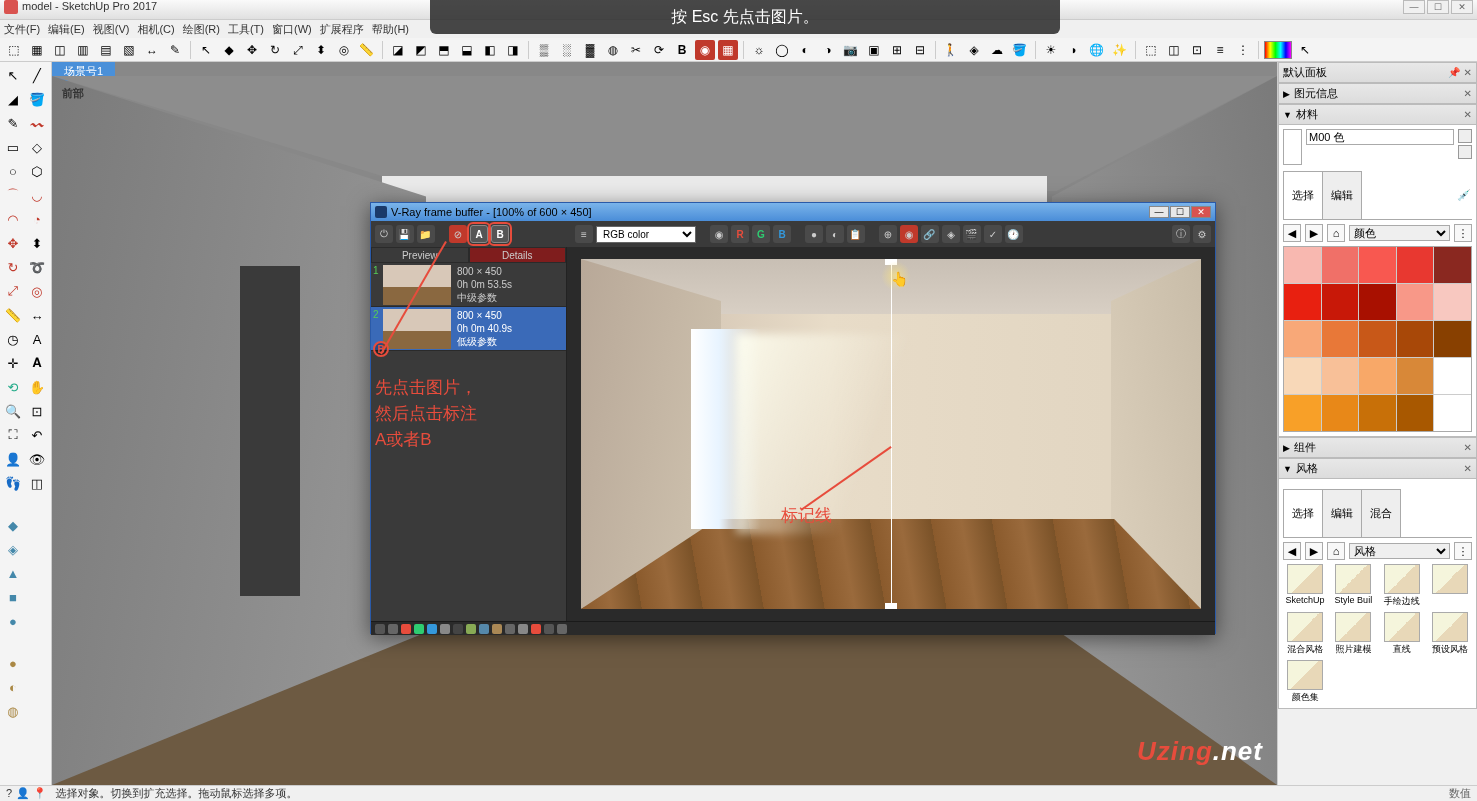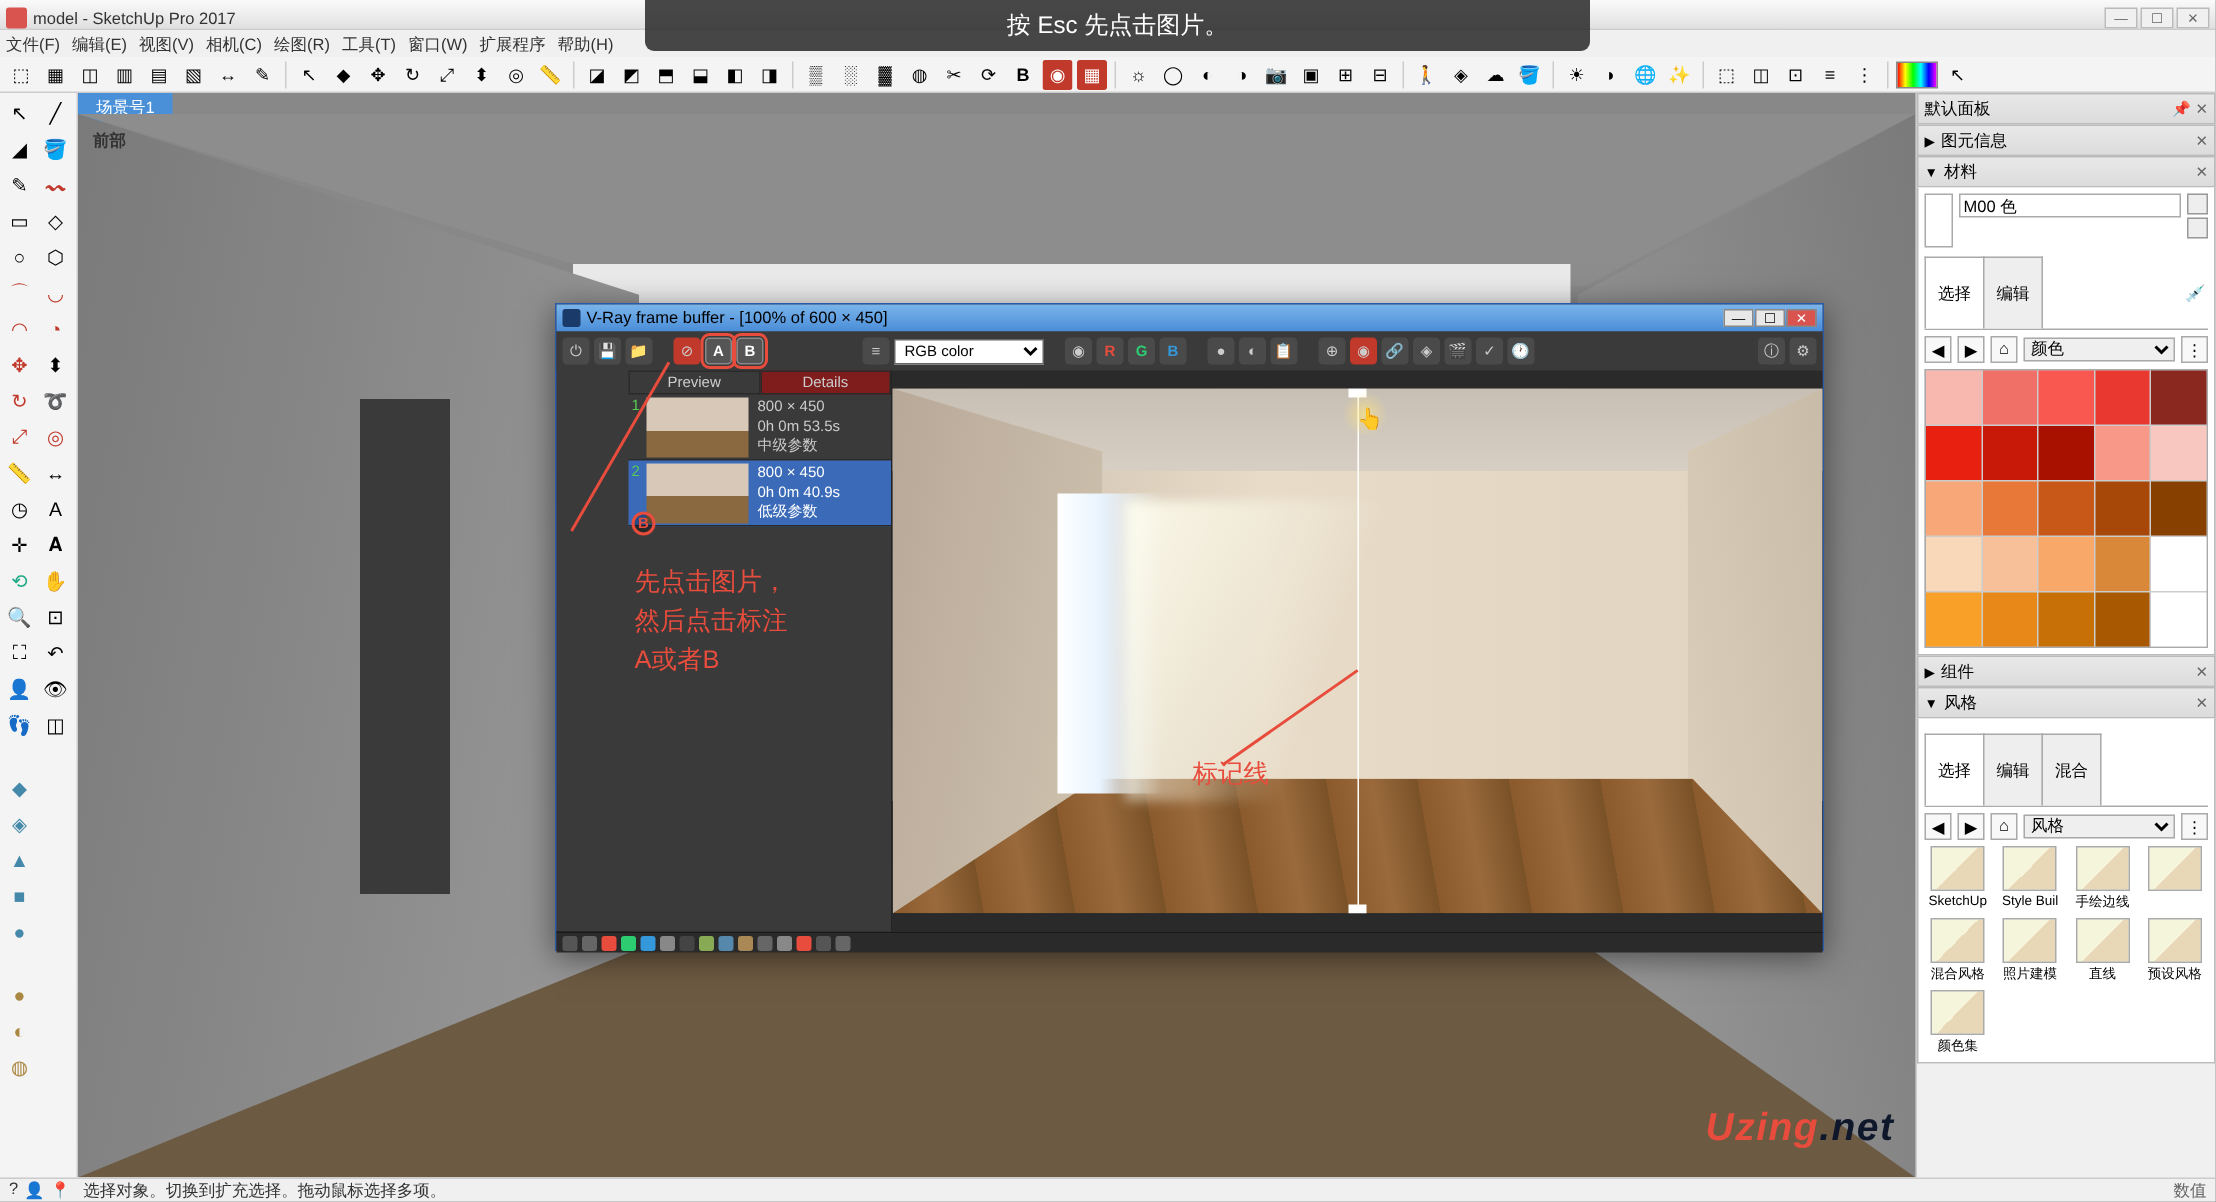--- a/index.html
+++ b/index.html
@@ -1,19 +1,19 @@
 <!DOCTYPE html>
 <html><head>
 <meta charset="utf-8">
 <style>
 * { margin: 0; padding: 0; box-sizing: border-box; font-family: "Microsoft YaHei", Arial, sans-serif; }
 body { width: 1477px; height: 801px; background: #e8e8e8; overflow: hidden; position: relative; font-size: 11px; }
 
 
-.titlebar { height: 20px; background: linear-gradient(#fafafa,#e0e0e0); display: flex; align-items: flex-end; padding: 0 4px; border-bottom: 1px solid #ccc; }
+.titlebar { height: 20px; background: linear-gradient(#fafafa,#e0e0e0); display: flex; align-items: flex-start; padding: 0 4px; border-bottom: 1px solid #ccc; }
 .titlebar .icon { width: 14px; height: 14px; background: #d9534f; border-radius: 2px; margin-right: 4px; }
 .titlebar .title { font-size: 11px; color: #333; }
 .titlebar .winbtns { margin-left: auto; display: flex; }
 .titlebar .winbtn { width: 22px; height: 14px; border: 1px solid #bbb; background:#f0f0f0; margin-left: 2px; display:flex;align-items:center;justify-content:center;font-size:9px;color:#666;cursor:pointer;}
 
 
 .fs-notice { position:absolute; top:0; left:430px; width:630px; height:34px; background:rgba(40,40,40,0.85); color:#fff; display:flex; align-items:center; justify-content:center; font-size:16px; border-radius:0 0 6px 6px; z-index:100;}
 
 
 .menubar { height: 18px; background:#f0f0f0; display:flex; align-items:center; padding:0 4px; font-size:11px; color:#333;}
@@ -135,21 +135,21 @@
 
 .anno-line{position:absolute;background:#e74c3c;height:2px;transform-origin:left center;}
 .anno-text{position:absolute;color:#e74c3c;font-size:17px;font-weight:500;line-height:26px;}
 
 
 .statusbar{position:absolute;left:0;right:0;bottom:0;height:16px;background:#f0f0f0;border-top:1px solid #ccc;display:flex;align-items:center;padding:0 6px;font-size:11px;color:#333;}
 .statusbar .sb-icons{display:flex;gap:4px;margin-right:8px;}
 .statusbar .sb-right{margin-left:auto;color:#666;}
 
 .watermark{position:absolute;right:14px;bottom:18px;font-size:26px;font-weight:bold;color:#e74c3c;font-style:italic;letter-spacing:1px;}
-.watermark .net{color:#0f172a;}
+.watermark .net{color:#ffffff;}
 </style>
 </head>
 <body>
 
 <div class="titlebar">
   <div class="icon"></div>
   <div class="title">model - SketchUp Pro 2017</div>
   <div class="winbtns">
     <div class="winbtn">—</div>
     <div class="winbtn">☐</div>
@@ -387,21 +387,21 @@
         <div class="vfb-btn">🔗</div>
         <div class="vfb-btn">◈</div>
         <div class="vfb-btn">🎬</div>
         <div class="vfb-btn">✓</div>
         <div class="vfb-btn">🕐</div>
         <div style="flex:1"></div>
         <div class="vfb-btn">ⓘ</div>
         <div class="vfb-btn">⚙</div>
       </div>
       <div class="vfb-body">
-        <div class="vfb-side" style="position:relative;margin-left:48px;">
+        <div class="vfb-side" style="position:relative;">
           <div class="vfb-side-tabs">
             <div class="stab active">Preview</div>
             <div class="stab">Details</div>
           </div>
           <div class="vfb-hist-item">
             <div class="num">1</div>
             <div class="thumb"></div>
             <div class="meta">
               <div>800 × 450</div>
               <div>0h 0m 53.5s</div>

